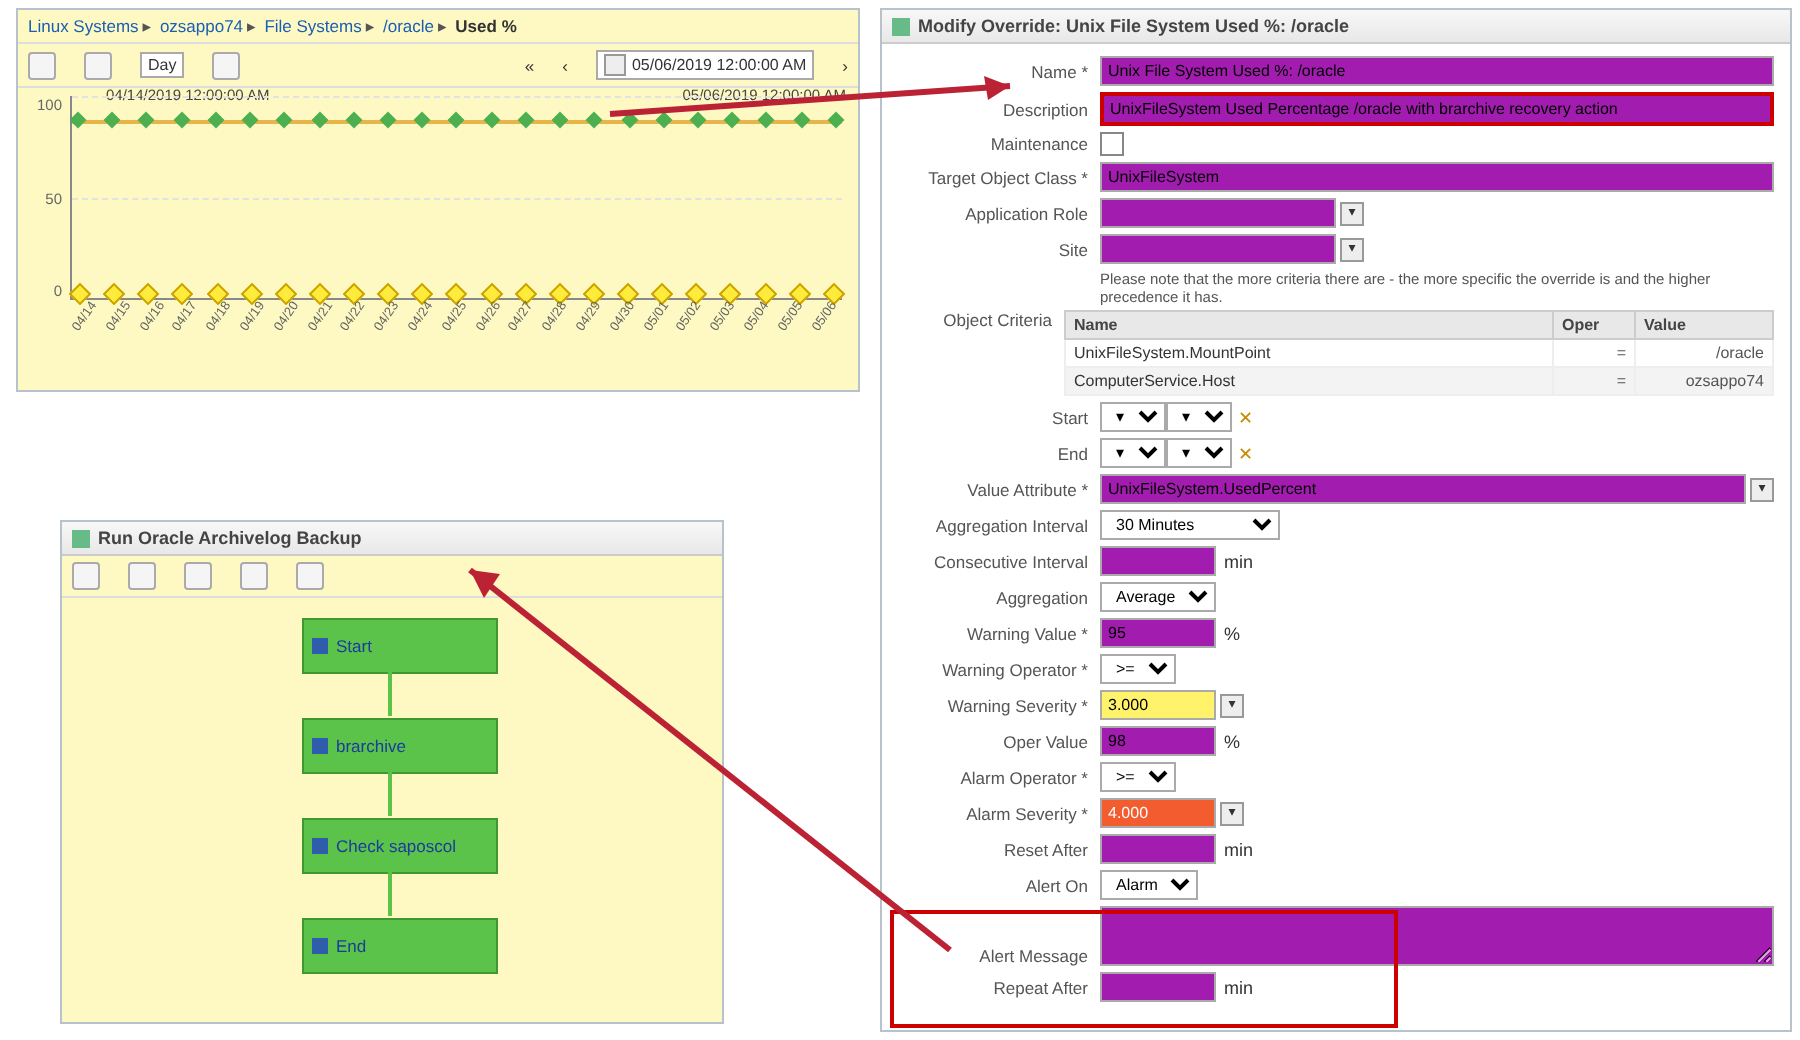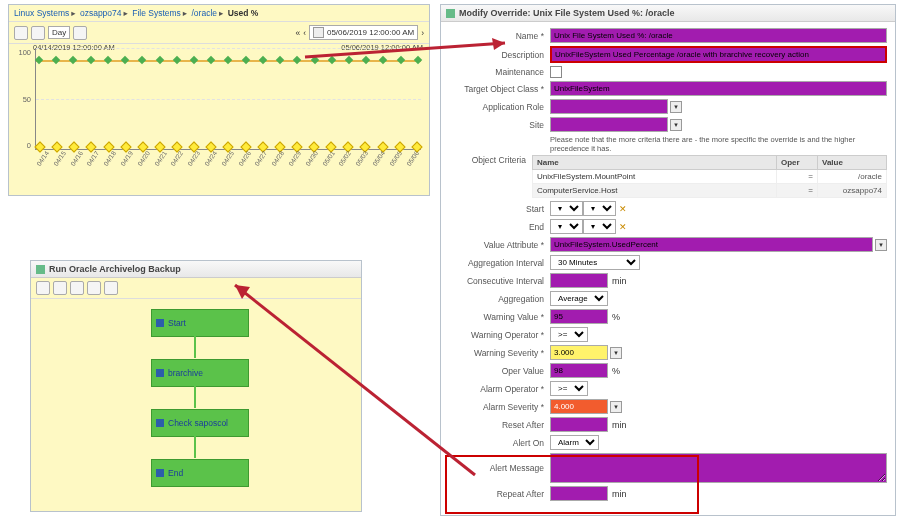--- a/index.html
+++ b/index.html
@@ -3,21 +3,21 @@
 <meta charset="utf-8">
 <style>
 html,body{margin:0;padding:0;font-family:Arial,Helvetica,sans-serif;font-size:9px;background:#fff;width:900px;height:520px;overflow:hidden;color:#333}
 .panel{position:absolute;border:1px solid #b8c2cc;background:#fef9c3}
 .panel-header{background:linear-gradient(#f8f8f8,#e8e8e8);border-bottom:1px solid #ccc;padding:3px 5px;font-weight:bold;color:#444;display:flex;align-items:center;gap:4px}
 .panel-header .icon-sq{width:9px;height:9px;background:#6b8}
 .breadcrumb{padding:3px 5px;font-size:8.5px;color:#1a5fb4;border-bottom:1px solid #ddd}
 .breadcrumb span{color:#1a5fb4}
 .breadcrumb .sep{color:#555;margin:0 2px}
 .breadcrumb .last{color:#333;font-weight:bold}
-.toolbar{display:flex;align-items:center;gap:3px;padding:3px 5px;border-bottom:1px solid #ddd;font-size:8.5px}
+.toolbar{display:flex;align-items:center;gap:14px;padding:3px 5px;border-bottom:1px solid #ddd;font-size:8.5px}
 .tb-icon{width:12px;height:12px;border:1px solid #aaa;background:#f5f5f5;border-radius:2px}
 .tb-select{border:1px solid #aaa;padding:1px 3px;font-size:8px;background:#fff}
 .chart-area{position:relative;height:120px;padding:4px 6px}
 .axis-y{position:absolute;left:2px;top:4px;bottom:22px;width:20px;font-size:7.5px;color:#666;display:flex;flex-direction:column;justify-content:space-between;align-items:flex-end}
 .plot{position:absolute;left:26px;right:8px;top:4px;bottom:22px;border-left:1px solid #888;border-bottom:1px solid #888}
 .grid-h{position:absolute;left:0;right:0;border-top:1px dashed #e2e2e2}
 .series-line{position:absolute;left:0;right:0;height:2px;background:#e8b54a}
 .marker-row{position:absolute;left:0;right:0;height:10px;display:flex;justify-content:space-between}
 .mk{width:6px;height:6px;transform:rotate(45deg)}
 .mk.g{background:#4caf50}
@@ -75,21 +75,21 @@
     <div class="spacer"></div>
     <span>«</span>
     <span>‹</span>
     <span class="date-box">
         <span class="cal-ico"></span>
         <span>05/06/2019 12:00:00 AM</span>
       </span>
     <span>›</span>
   </div>
   <div class="chart-area">
-    <span class="ts-label" style="left:24px;top:-1px">04/14/2019 12:00:00 AM</span>
+    <span class="ts-label" style="left:44px;top:-1px">04/14/2019 12:00:00 AM</span>
     <span class="ts-label" style="right:6px;top:-1px">05/06/2019 12:00:00 AM</span>
     <div class="axis-y">
         <span>100</span>
         <span>50</span>
         <span>0</span>
       </div>
     <div class="plot">
       <div class="grid-h" style="top:0%"></div>
       <div class="grid-h" style="top:50%"></div>
       <div class="series-line" style="top:12%"></div>
@@ -323,21 +323,21 @@
     <div class="frow">
         <div class="flabel">Reset After</div>
         <input class="finput sm" style="">
         <span style="margin-left:4px">min</span>
       </div>
 
     <div class="frow">
         <div class="flabel">Alert On</div>
         <select class="fsel"><option>Alarm</option></select>
       </div>
-    <div class="frow" style="align-items:center">
+    <div class="frow" style="align-items:flex-end">
         <div class="flabel">Alert Message</div>
         <textarea class="finput" style="height: 24px;"></textarea>
       </div>
     <div class="frow">
         <div class="flabel">Repeat After</div>
         <input class="finput sm" style="">
         <span style="margin-left:4px">min</span>
       </div>
 
   </div>

